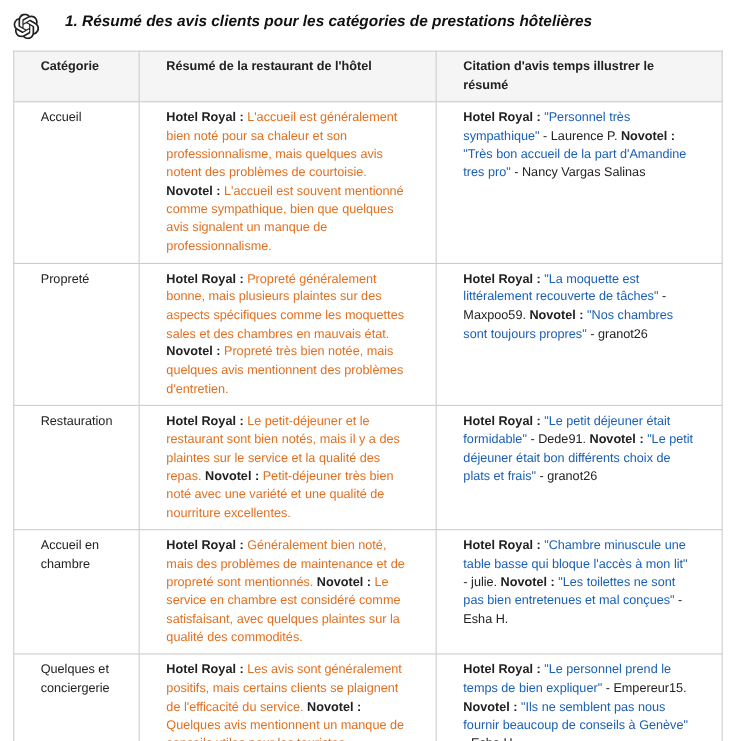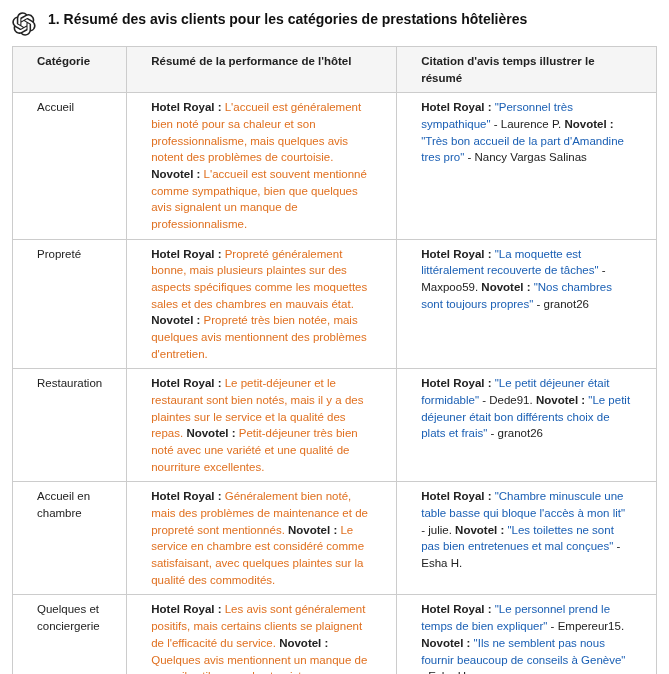--- a/index.html
+++ b/index.html
@@ -8,22 +8,23 @@
       font-size: 12px;
       background: #fff;
       color: #222;
       width: 669px;
       min-height: 674px;
       padding: 10px 12px;
     }
     .header-row {
       display: flex;
       align-items: flex-start;
-      gap: 12px;
+      gap: 23px;
       margin-bottom: 10px;
+      font-style: italic;
     }
     .logo-icon {
       width: 24px;
       height: 24px;
       flex-shrink: 0;
       margin-top: 2px;
     }
     .page-title {
       font-size: 14px;
       font-weight: bold;
@@ -96,21 +97,21 @@
   <svg class="logo-icon" viewBox="0 0 41 41" fill="none" xmlns="http://www.w3.org/2000/svg">
     <path d="M37.532 16.87a9.963 9.963 0 0 0-.856-8.184 10.078 10.078 0 0 0-10.855-4.835A9.964 9.964 0 0 0 18.306.5a10.079 10.079 0 0 0-9.614 6.977 9.967 9.967 0 0 0-6.664 4.834 10.08 10.08 0 0 0 1.24 11.817 9.965 9.965 0 0 0 .856 8.185 10.079 10.079 0 0 0 10.855 4.835 9.965 9.965 0 0 0 7.516 3.35 10.078 10.078 0 0 0 9.617-6.981 9.967 9.967 0 0 0 6.663-4.834 10.079 10.079 0 0 0-1.243-11.813zM22.498 37.886a7.474 7.474 0 0 1-4.799-1.735c.061-.033.168-.091.237-.134l7.964-4.6a1.294 1.294 0 0 0 .655-1.134V19.054l3.366 1.944a.12.12 0 0 1 .066.092v9.299a7.505 7.505 0 0 1-7.49 7.496zM6.392 31.006a7.471 7.471 0 0 1-.894-5.023c.06.036.162.099.237.141l7.964 4.6a1.297 1.297 0 0 0 1.308 0l9.724-5.614v3.888a.12.12 0 0 1-.048.103l-8.051 4.649a7.504 7.504 0 0 1-10.24-2.744zM4.297 13.62A7.469 7.469 0 0 1 8.2 10.333c0 .068-.004.19-.004.274v9.201a1.294 1.294 0 0 0 .654 1.132l9.723 5.614-3.366 1.944a.12.12 0 0 1-.114.012L7.044 23.86a7.504 7.504 0 0 1-2.747-10.24zm27.658 6.437l-9.724-5.615 3.367-1.943a.121.121 0 0 1 .114-.012l8.048 4.648a7.498 7.498 0 0 1-1.158 13.528v-9.476a1.293 1.293 0 0 0-.647-1.13zm3.35-5.043c-.059-.037-.162-.099-.236-.141l-7.965-4.6a1.298 1.298 0 0 0-1.308 0l-9.723 5.614v-3.888a.12.12 0 0 1 .048-.103l8.05-4.645a7.497 7.497 0 0 1 11.135 7.763zm-21.063 6.929l-3.367-1.944a.12.12 0 0 1-.065-.092v-9.299a7.497 7.497 0 0 1 12.293-5.756 6.94 6.94 0 0 0-.236.134l-7.965 4.6a1.294 1.294 0 0 0-.654 1.132l-.006 11.225zm1.829-3.943l4.33-2.501 4.332 2.5v4.999l-4.331 2.5-4.331-2.5V18z" fill="currentColor"></path>
   </svg>
   <h1 class="page-title">1. Résumé des avis clients pour les catégories de prestations hôtelières</h1>
 </div>
 
 <table>
   <thead>
     <tr>
       <th>Catégorie</th>
-      <th>Résumé de la performance de l'hôtel</th>
+      <th>Résumé de la restaurant de l'hôtel</th>
       <th>Citation d'avis temps illustrer le résumé</th>
     </tr>
   </thead>
   <tbody id="table-body">
   <tr>
         <td>Accueil</td>
         <td><span class="hotel-name">Hotel Royal : </span><span class="highlight-orange">L'accueil est généralement bien noté pour sa chaleur et son professionnalisme, mais quelques avis notent des problèmes de courtoisie.</span><span class="hotel-novotel"> Novotel : </span><span class="highlight-orange">L'accueil est souvent mentionné comme sympathique, bien que quelques avis signalent un manque de professionnalisme.</span></td>
         <td><span class="hotel-name">Hotel Royal : </span><span class="highlight-blue">"Personnel très sympathique"</span> - Laurence P. <span class="hotel-novotel"> Novotel : </span><span class="highlight-blue">"Très bon accueil de la part d'Amandine tres pro"</span> - Nancy Vargas Salinas</td>
       </tr>
       <tr>

